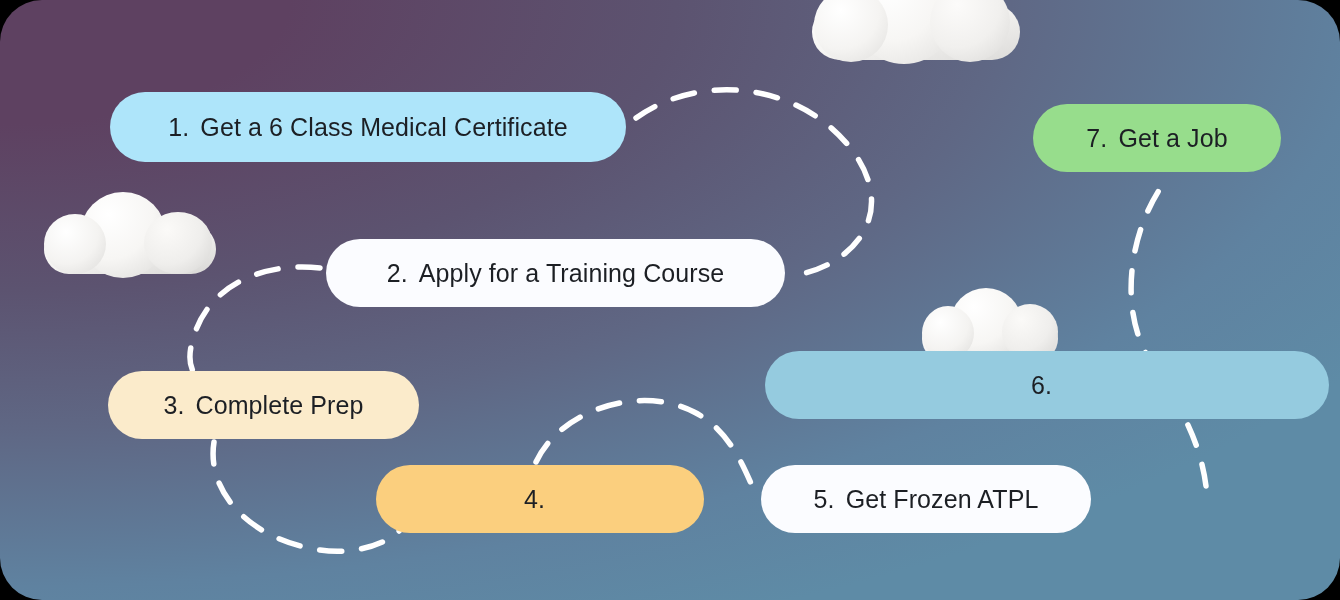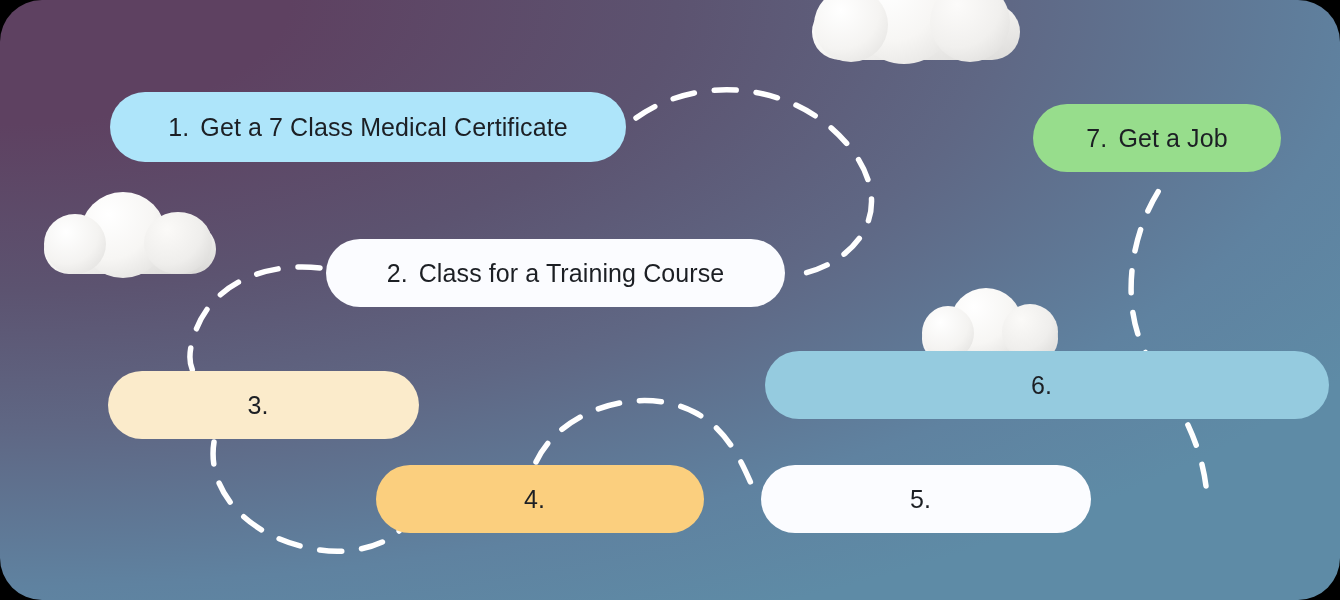--- a/index.html
+++ b/index.html
@@ -115,38 +115,40 @@
   <svg id="paths" viewBox="0 0 1340 600">
     <path d="M 636 118 C 700 72, 800 82, 852 150 C 900 214, 852 268, 790 276"></path>
     <path d="M 320 268 C 268 262, 214 282, 196 330 C 186 356, 190 368, 196 376"></path>
     <path d="M 214 442 C 206 492, 250 540, 320 550 C 360 556, 392 540, 400 530"></path>
     <path d="M 536 462 C 560 410, 640 384, 694 412 C 730 430, 744 468, 754 490"></path>
     <path d="M 1206 486 C 1200 440, 1180 406, 1150 360 C 1120 314, 1126 234, 1166 180"></path>
   </svg>
 
   <div class="pill" style="left:110px; top:92px; width:516px; height:70px; background:#aee5fa;">
     <span class="num">1.</span>
-    <span class="txt">Get a 7 Class Medical Certificate</span>
+    <span class="txt">Get a 6 Class Medical Certificate</span>
   </div>
 
   <div class="pill" style="left:326px; top:239px; width:459px; height:68px; background:#fbfcff;">
     <span class="num">2.</span>
-    <span class="txt">Class for a Training Course</span>
+    <span class="txt">Apply for a Training Course</span>
   </div>
 
   <div class="pill" style="left:108px; top:371px; width:311px; height:68px; background:#fbebcb;">
     <span class="num">3.</span>
+    <span class="txt">Complete Prep</span>
   </div>
 
   <div class="pill" style="left:376px; top:465px; width:328px; height:68px; background:#fbcf7e;">
     <span class="num">4.</span>
   </div>
 
   <div class="pill" style="left:761px; top:465px; width:330px; height:68px; background:#fbfcff;">
     <span class="num">5.</span>
+    <span class="txt">Get Frozen ATPL</span>
   </div>
 
   <div class="pill" style="left:765px; top:351px; width:564px; height:68px; background:#95cbdf;">
     <span class="num">6.</span>
   </div>
 
   <div class="pill" style="left:1033px; top:104px; width:248px; height:68px; background:#97dd8c;">
     <span class="num">7.</span>
     <span class="txt">Get a Job</span>
   </div>

